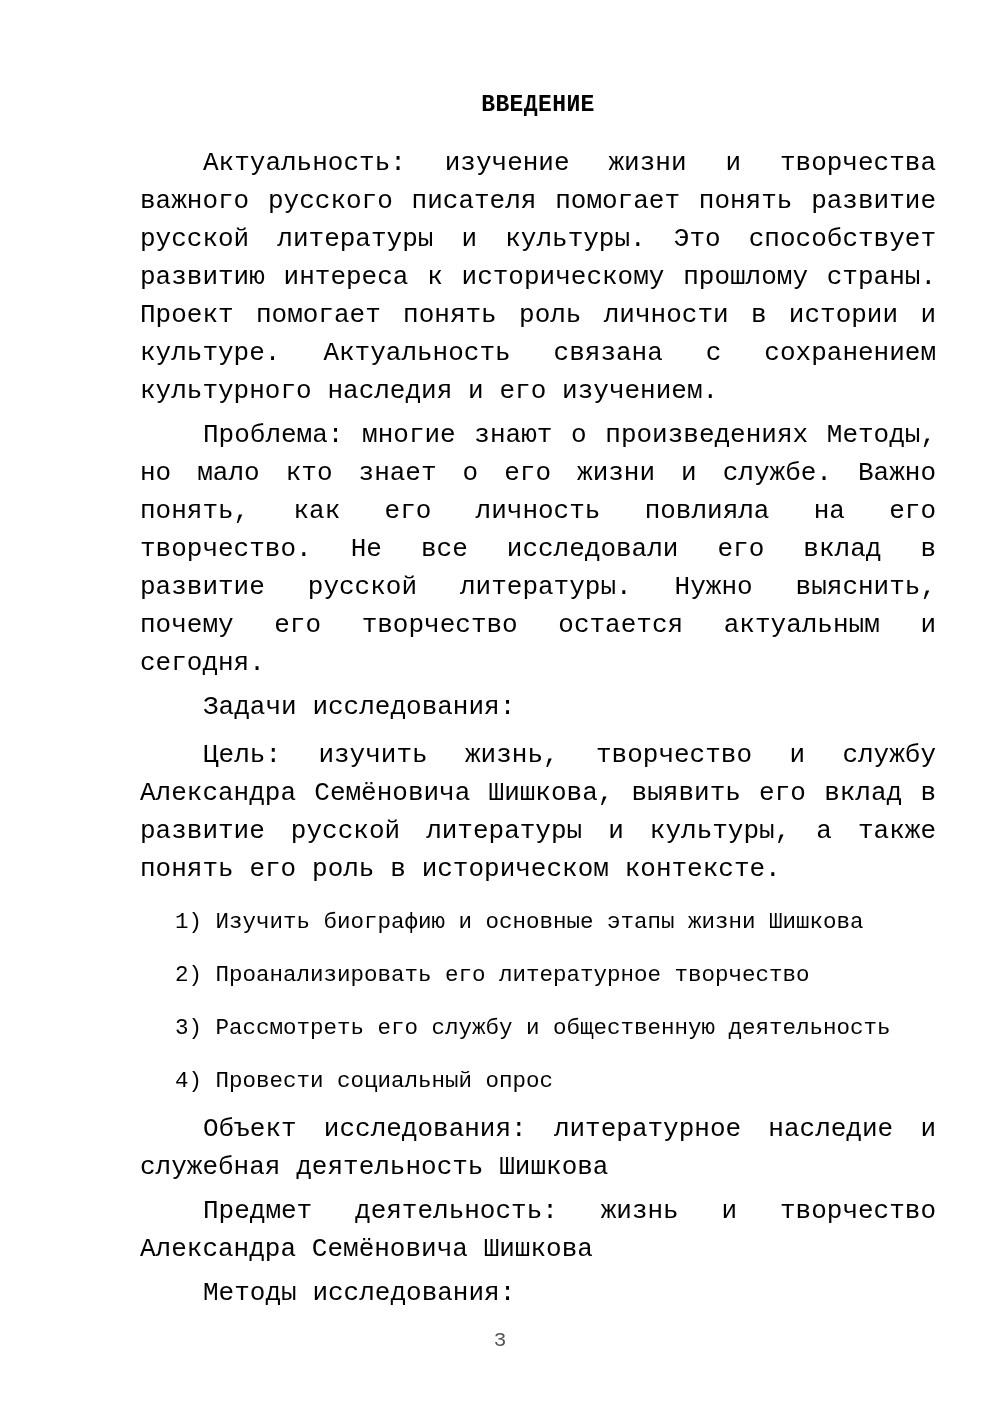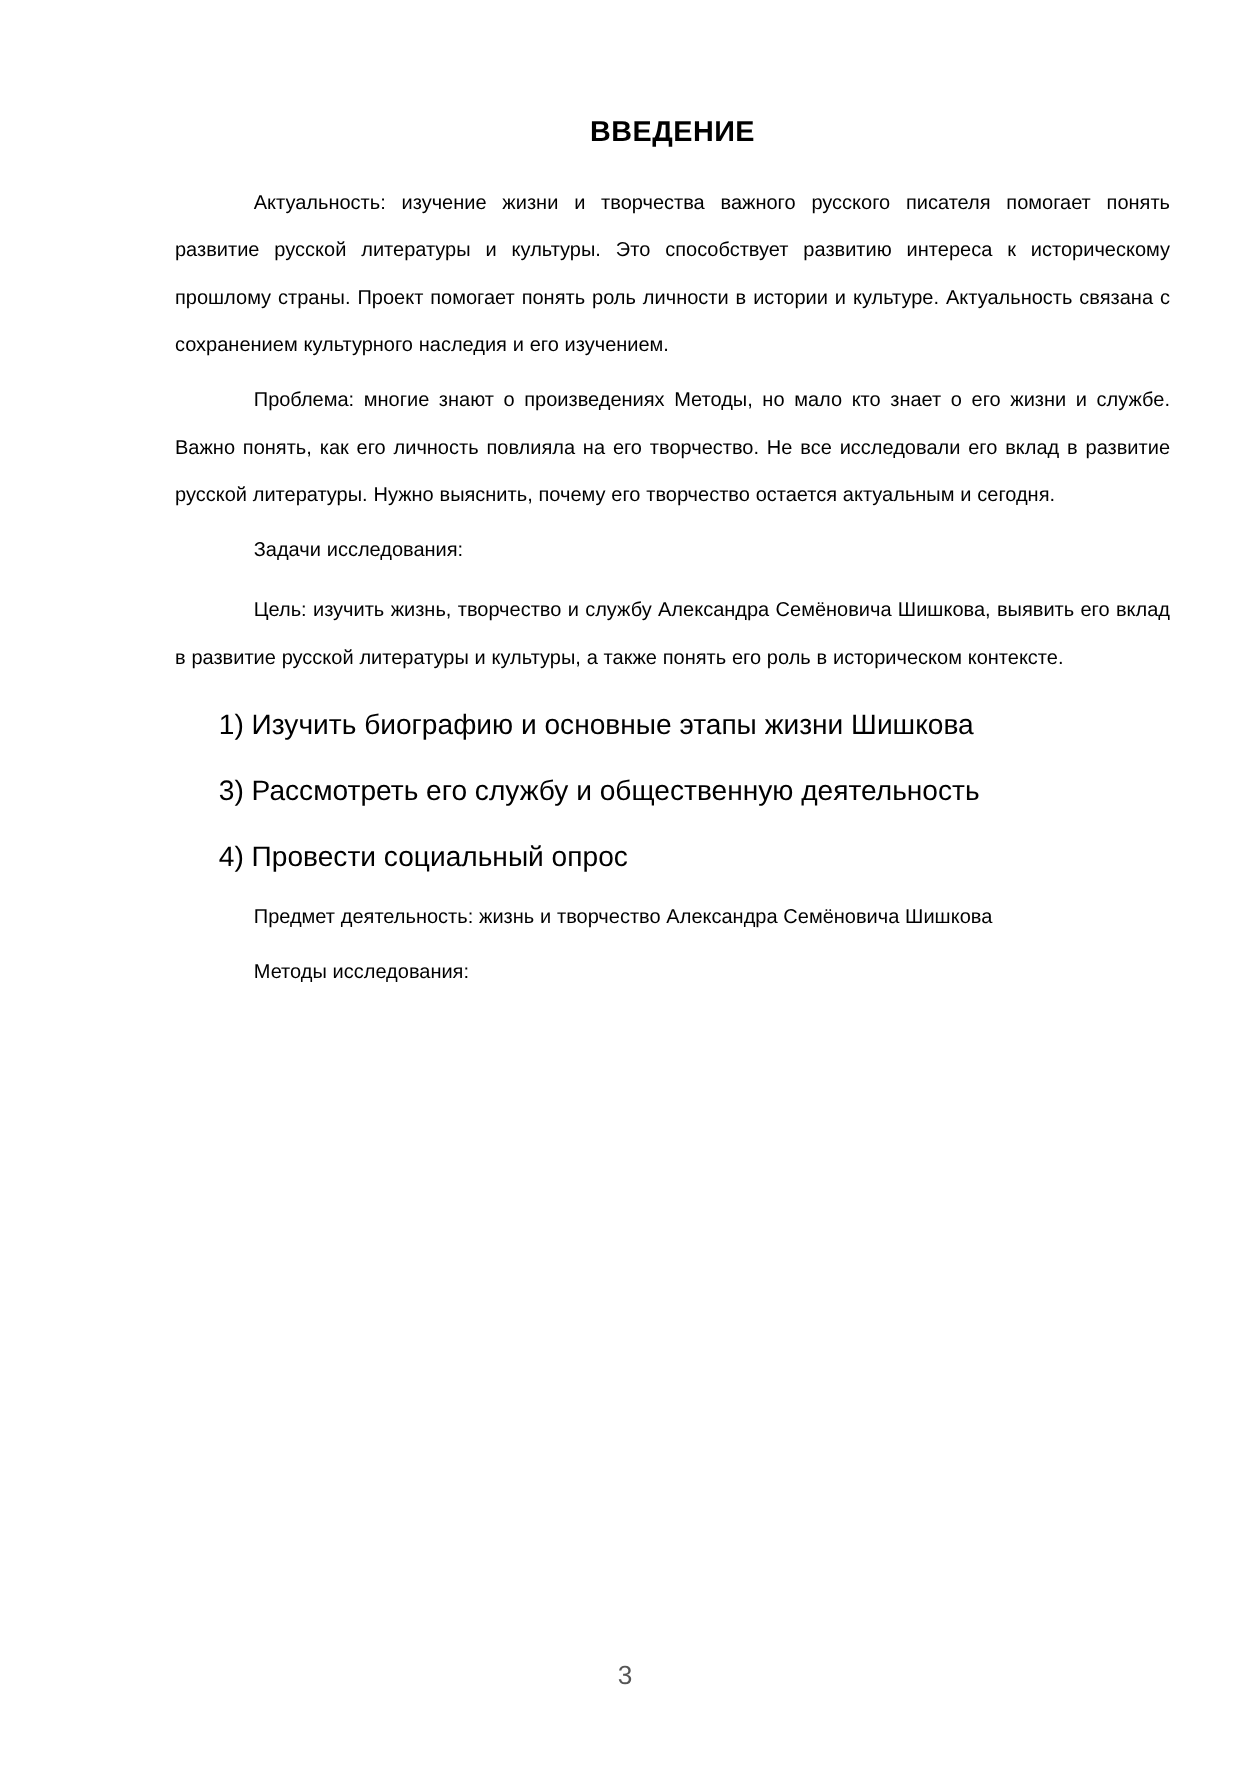--- a/index.html
+++ b/index.html
@@ -10,42 +10,42 @@
   }
 
   .page {
     position: relative;
     width: 1000px;
     height: 1414px;
     margin: 0 auto;
     background: #ffffff;
     box-sizing: border-box;
     overflow: hidden;
-    font-family: Liberation Sans, sans-serif;
+    font-family: Liberation Mono, monospace;
     color: #000000;
   }
 
   .content {
     position: absolute;
     left: 140px;
     top: 92px;
     width: 796px;
   }
 
   .doc-title {
     font-size: 23px;
     font-weight: bold;
     text-align: center;
     letter-spacing: 0.4px;
     line-height: 1.2;
     margin: 0 0 24px 0;
   }
 
   .para {
-    font-size: 16px;
+    font-size: 26px;
     line-height: 38px;
     text-align: justify;
     text-align-last: left;
     text-indent: 63px;
     margin: 0 0 6px 0;
     hyphens: none;
     word-spacing: 0.2px;
   }
 
   .para.tight {
@@ -95,24 +95,26 @@
     <p class="para">Актуальность: изучение жизни и творчества важного русского писателя помогает понять развитие русской литературы и культуры. Это способствует развитию интереса к историческому прошлому страны. Проект помогает понять роль личности в истории и культуре. Актуальность связана с сохранением культурного наследия и его изучением.</p>
 
     <p class="para">Проблема: многие знают о произведениях Методы, но мало кто знает о его жизни и службе. Важно понять, как его личность повлияла на его творчество. Не все исследовали его вклад в развитие русской литературы. Нужно выяснить, почему его творчество остается актуальным и сегодня.</p>
 
     <p class="para lead">Задачи исследования:</p>
 
     <p class="para">Цель: изучить жизнь, творчество и службу Александра Семёновича Шишкова, выявить его вклад в развитие русской литературы и культуры, а также понять его роль в историческом контексте.</p>
 
     <ol class="list">
       <li class="list-item">1) Изучить биографию и основные этапы жизни Шишкова</li>
+      <li class="list-item">2) Проанализировать его литературное творчество</li>
       <li class="list-item">3) Рассмотреть его службу и общественную деятельность</li>
       <li class="list-item">4) Провести социальный опрос</li>
     </ol>
 
+    <p class="para">Объект исследования: литературное наследие и служебная деятельность Шишкова</p>
 
     <p class="para">Предмет деятельность: жизнь и творчество Александра Семёновича Шишкова</p>
 
 
     <p class="para tight">Методы исследования:</p>
 
   </div>
 
   <div class="page-number">3</div>
 

